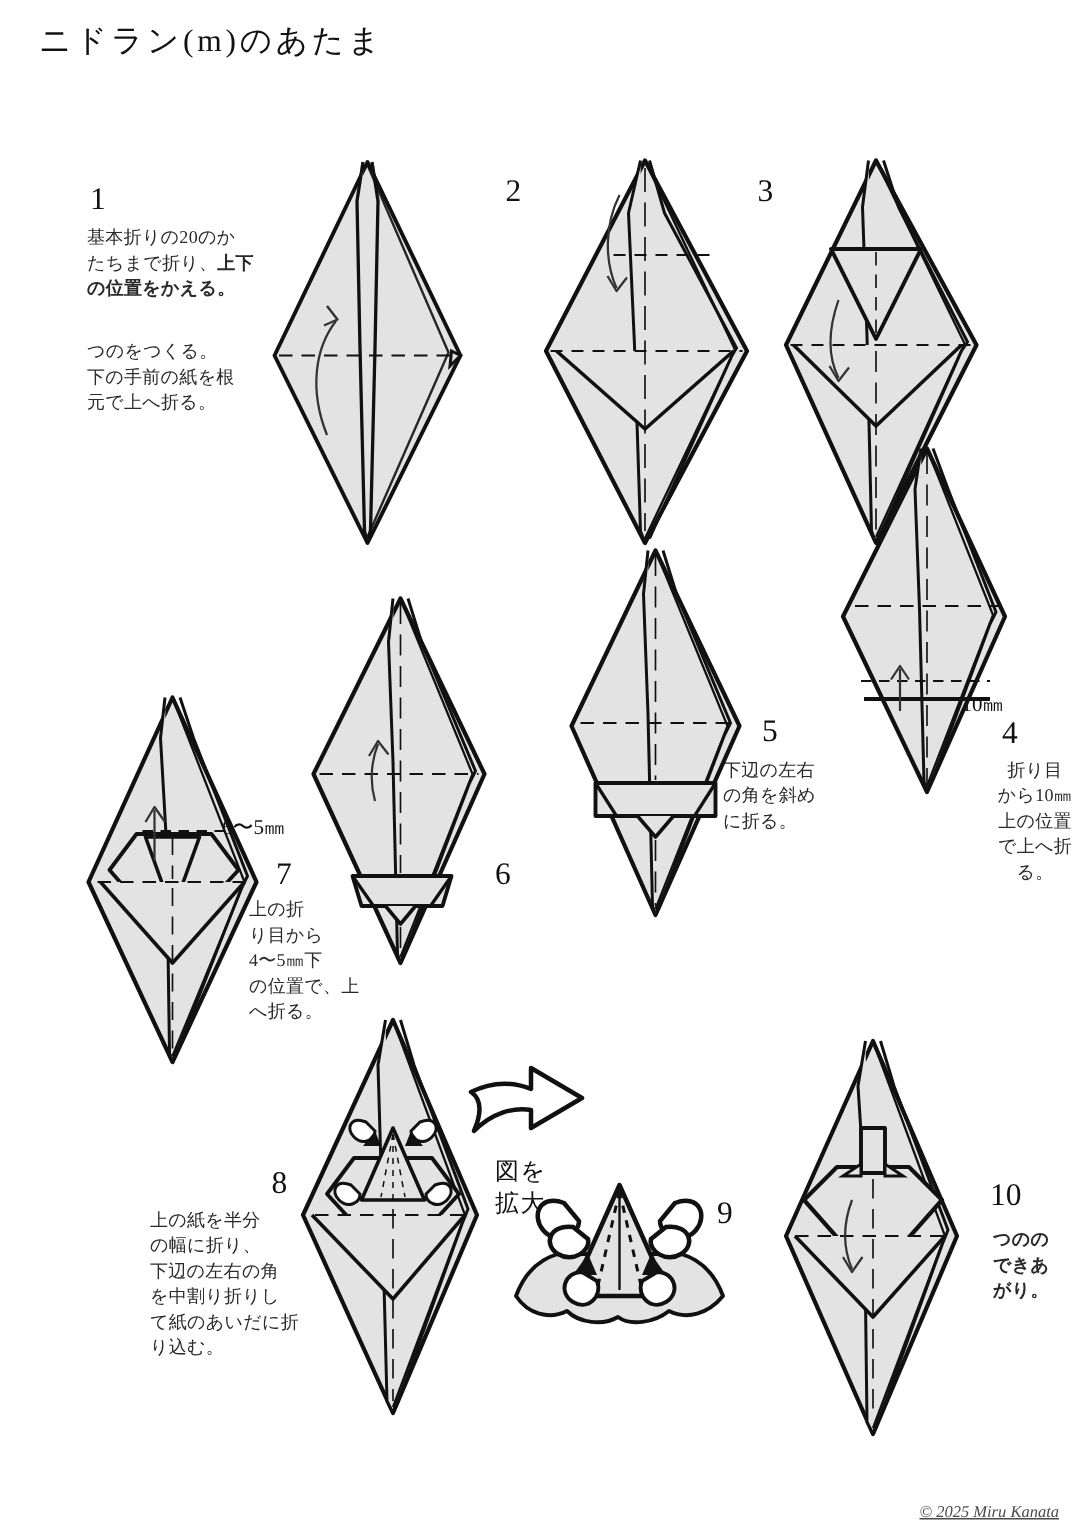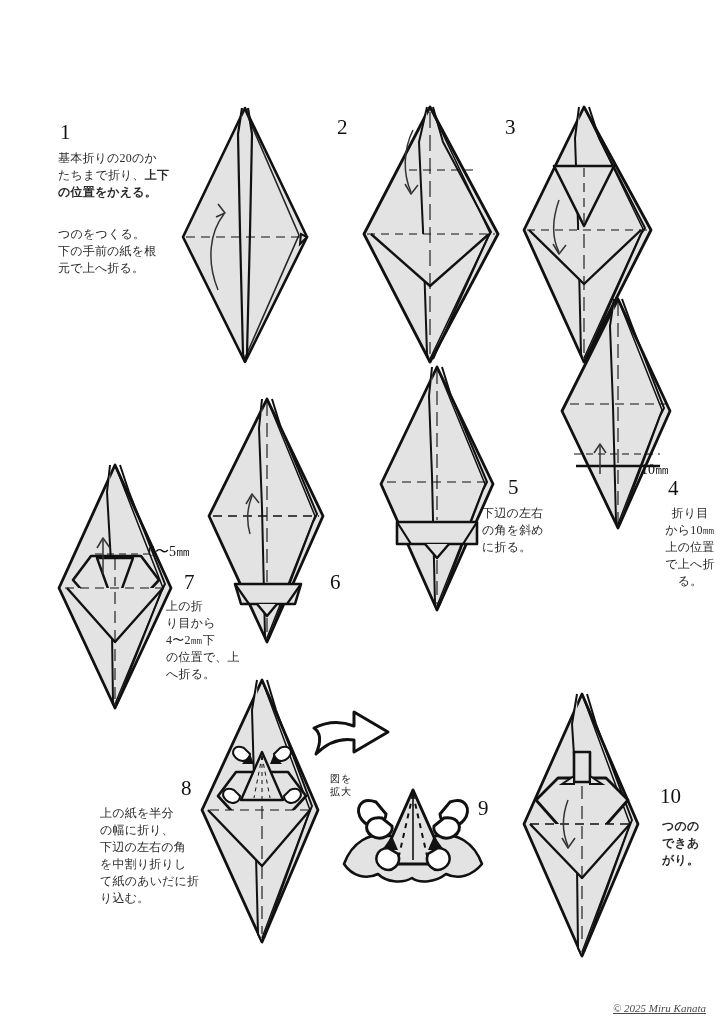--- a/index.html
+++ b/index.html
@@ -39,38 +39,39 @@
 
   
   .mm{
     position:absolute;font-size:14px;color:#111;
     font-family:"Liberation Serif","DejaVu Serif",serif;
     white-space:nowrap;background:transparent;
   }
 
   
   .zoomnote{
-    position:absolute;font-size:10px;line-height:1.3;color:#111;
+    position:absolute;font-size:16px;line-height:1.3;color:#111;
     font-family:"Liberation Serif","DejaVu Serif",serif;
     white-space:pre-line;letter-spacing:1px;
   }
 
   
   .footer{
     position:absolute;right:18px;bottom:10px;
     font-size:11px;font-style:italic;color:#4a4a4a;
     font-family:"Liberation Serif","DejaVu Serif",serif;
     text-decoration:underline;
   }
 </style>
 </head>
 <body>
 
 <div class="page">
 
+  <div class="title">ニドラン(m)のあたま</div>
 
   <div class="num" style="left:60px;top:122px;">1</div>
   <div class="cap" style="left:58px;top:150px;width:118px;"><span>基本折りの20のか
 たちまで折り、</span><b>上下
 の位置をかえる。</b></div>
   <div class="cap" style="left:58px;top:226px;width:120px;">つのをつくる。
 下の手前の紙を根
 元で上へ折る。</div>
 
   <div class="fig" style="left:180px;top:104px;">
@@ -198,21 +199,21 @@
       <g fill="none" stroke="#333" stroke-width="1.5">
         <path d="M45,138 C41,124 43,110 47,100"></path>
         <path d="M41,108 L47,98 L54,107" stroke-linejoin="round"></path>
       </g>
     </svg>
   </div>
 
   <div class="num" style="left:184px;top:572px;">7</div>
   <div class="cap" style="left:166px;top:598px;width:76px;">上の折
 り目から
-4〜2㎜下
+4〜5㎜下
 の位置で、上
 へ折る。</div>
 
   <div class="fig" style="left:55px;top:462px;">
     <svg width="124" height="252" viewBox="0 0 124 252">
       <g>
         <polygon points="60,3 116,126 60,246 4,126" fill="#e3e3e3" stroke="#111" stroke-width="2.8" stroke-linejoin="round"></polygon>
         <path d="M55,3 L52,30 L56,100 L58,240 L60,246" fill="#e3e3e3" stroke="#111" stroke-width="2" stroke-linejoin="round"></path>
         <path d="M65,3 L74,30 L110,122 L106,130 L62,242" fill="none" stroke="#111" stroke-width="2" stroke-linejoin="round"></path>
         <path d="M60,3 L108,126 L60,242" fill="none" stroke="#111" stroke-width="1.5"></path>

